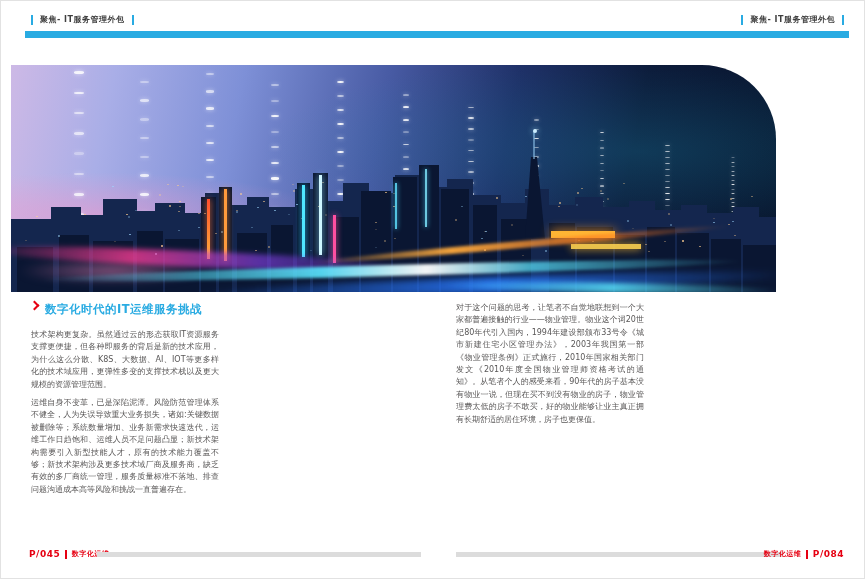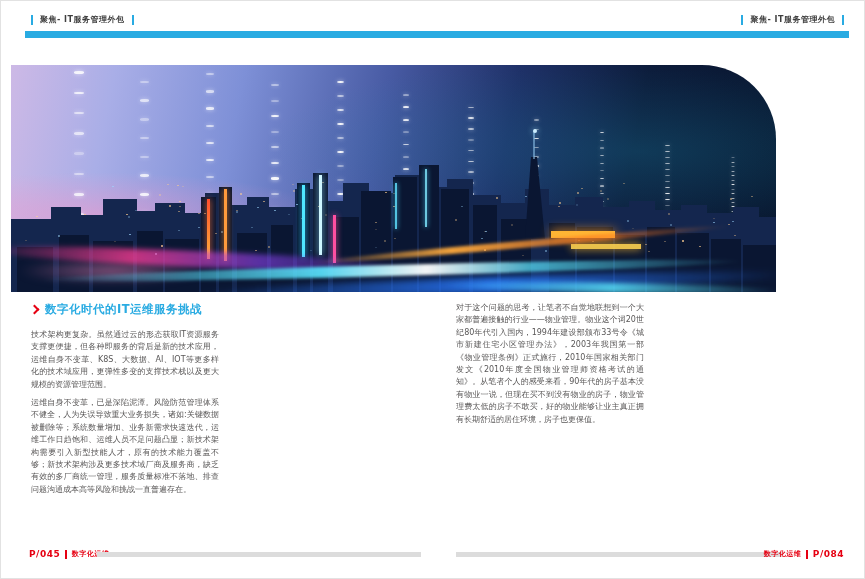--- a/index.html
+++ b/index.html
@@ -46,21 +46,21 @@
   .t4{left:300px;top:176px;width:420px;height:7px;transform:rotate(-5deg);filter:blur(1.5px);
       background:linear-gradient(90deg,transparent,rgba(255,170,60,.95),rgba(255,120,30,.6),transparent);}
   .t5{left:430px;top:218px;width:340px;height:10px;transform:rotate(1deg);filter:blur(2px);
       background:linear-gradient(90deg,transparent,rgba(90,230,255,.8),transparent);}
   .t6{left:6px;top:194px;width:190px;height:24px;filter:blur(5px);
       background:radial-gradient(closest-side,rgba(255,140,195,.55),transparent);}
   
   .page{position:absolute;top:301px;width:390px;}
   .page-l{left:30px;} .page-r{left:455px;}
   .article-heading{margin:0 0 12px 0;font-size:11.5px;font-weight:bold;color:#29abe2;
-                   display:flex;align-items:center;letter-spacing:.5px;}
+                   display:flex;align-items:flex-start;letter-spacing:.5px;}
   .arrow{display:inline-block;width:5px;height:5px;border-top:2px solid #e60012;border-right:2px solid #e60012;
          transform:rotate(45deg);margin-right:7px;flex:0 0 auto;}
   .body-cols{column-count:2;column-gap:14px;column-fill:auto;height:206px;overflow:hidden;
              font-size:8px;line-height:12.4px;color:#595757;text-align:justify;}
   .body-cols p{margin:0 0 6px 0;}
   
   .footer{position:absolute;top:548px;display:flex;align-items:center;gap:5px;color:#e60012;}
   .footer .pg{font-size:9px;font-weight:bold;letter-spacing:.5px;text-align:center;}
   .footer .sep{width:1.5px;height:9px;background:#e60012;}
   .footer .sec{font-size:7px;font-weight:bold;letter-spacing:.5px;}
@@ -368,21 +368,21 @@
       <i class="win cool" style="left: 144.1px; top: 188.4px; opacity: 0.67;"></i>
       <i class="win" style="left: 671px; top: 175.3px; opacity: 0.69;"></i>
     </div>
 
   <section class="page page-l">
     <h2 class="article-heading">
       <i class="arrow"></i>
       <span>数字化时代的IT运维服务挑战</span>
     </h2>
     <div class="body-cols">
-      <p>技术架构更复杂。虽然通过云的形态获取IT资源服务支撑更便捷，但各种即服务的背后是新的技术应用，运维自身不变革、K8S、大数据、AI、IOT等更多样化的技术域应用，更弹性多变的支撑技术栈以及更大规模的资源管理范围。</p>
+      <p>技术架构更复杂。虽然通过云的形态获取IT资源服务支撑更便捷，但各种即服务的背后是新的技术应用，为什么这么分散、K8S、大数据、AI、IOT等更多样化的技术域应用，更弹性多变的支撑技术栈以及更大规模的资源管理范围。</p>
       <p>运维自身不变革，已是深陷泥潭。风险防范管理体系不健全，人为失误导致重大业务损失，诸如:关键数据被删除等；系统数量增加、业务新需求快速迭代，运维工作日趋饱和、运维人员不足问题凸显；新技术架构需要引入新型技能人才，原有的技术能力覆盖不够；新技术架构涉及更多技术域厂商及服务商，缺乏有效的多厂商统一管理，服务质量标准不落地、排查问题沟通成本高等风险和挑战一直普遍存在。</p>
     </div>
   </section>
 
   <section class="page page-r">
     <div class="body-cols">
       <p>对于这个问题的思考，让笔者不自觉地联想到一个大家都普遍接触的行业——物业管理。物业这个词20世纪80年代引入国内，1994年建设部颁布33号令《城市新建住宅小区管理办法》，2003年我国第一部《物业管理条例》正式施行，2010年国家相关部门发文《2010年度全国物业管理师资格考试的通知》。从笔者个人的感受来看，90年代的房子基本没有物业一说，但现在买不到没有物业的房子，物业管理费太低的房子不敢买，好的物业能够让业主真正拥有长期舒适的居住环境，房子也更保值。</p>
     </div>
   </section>
 

